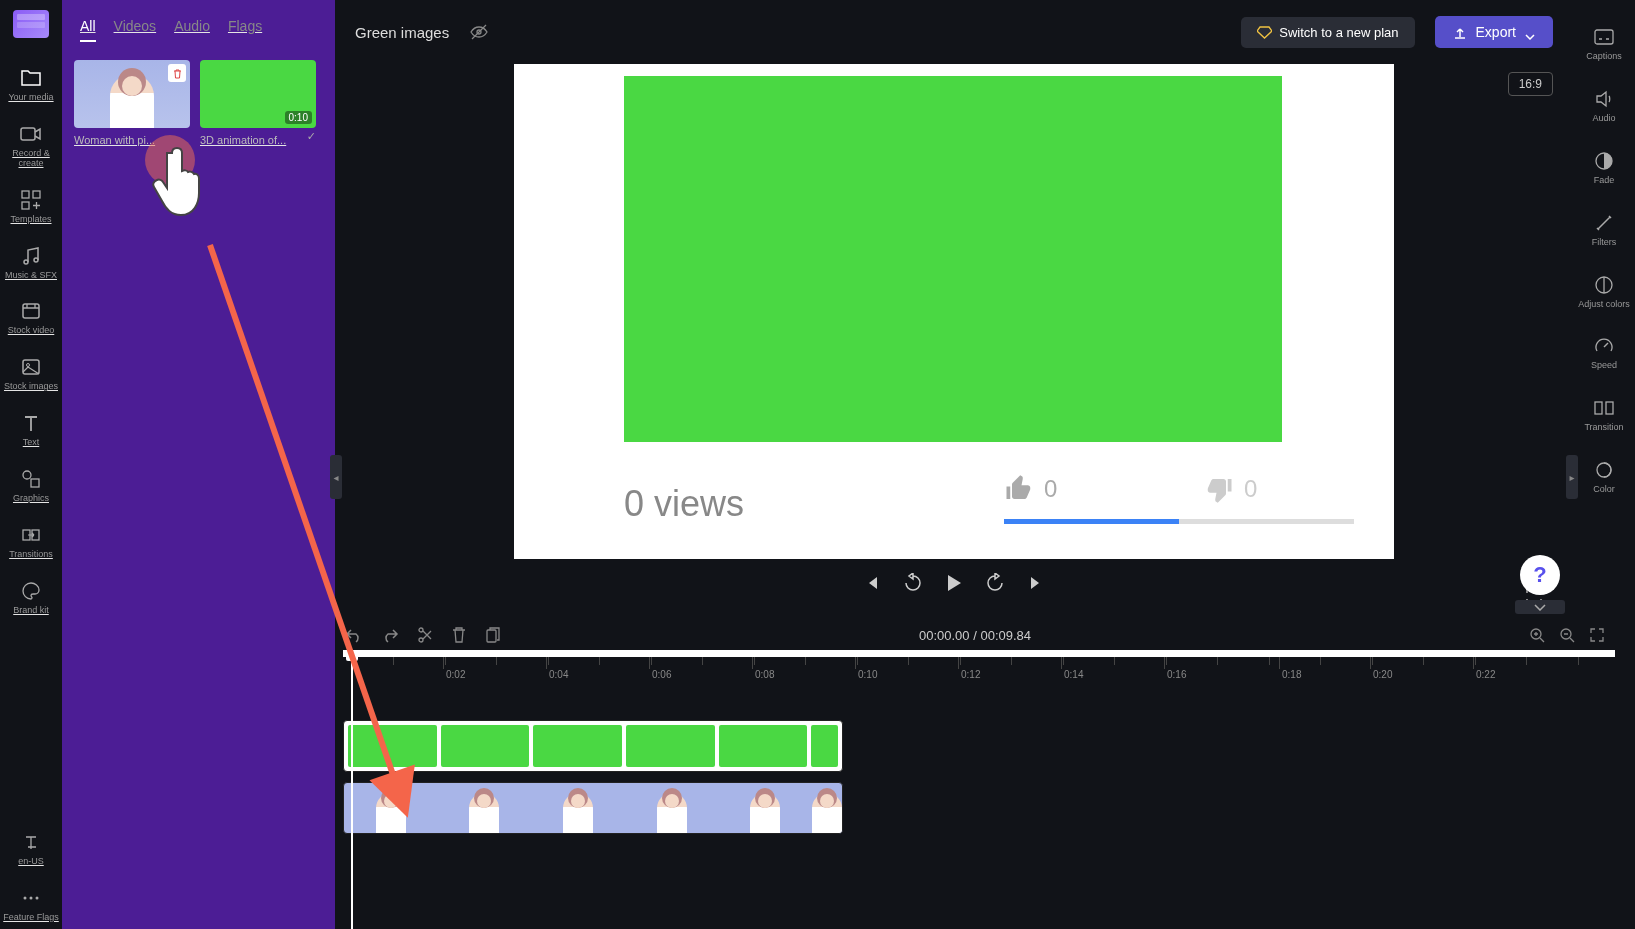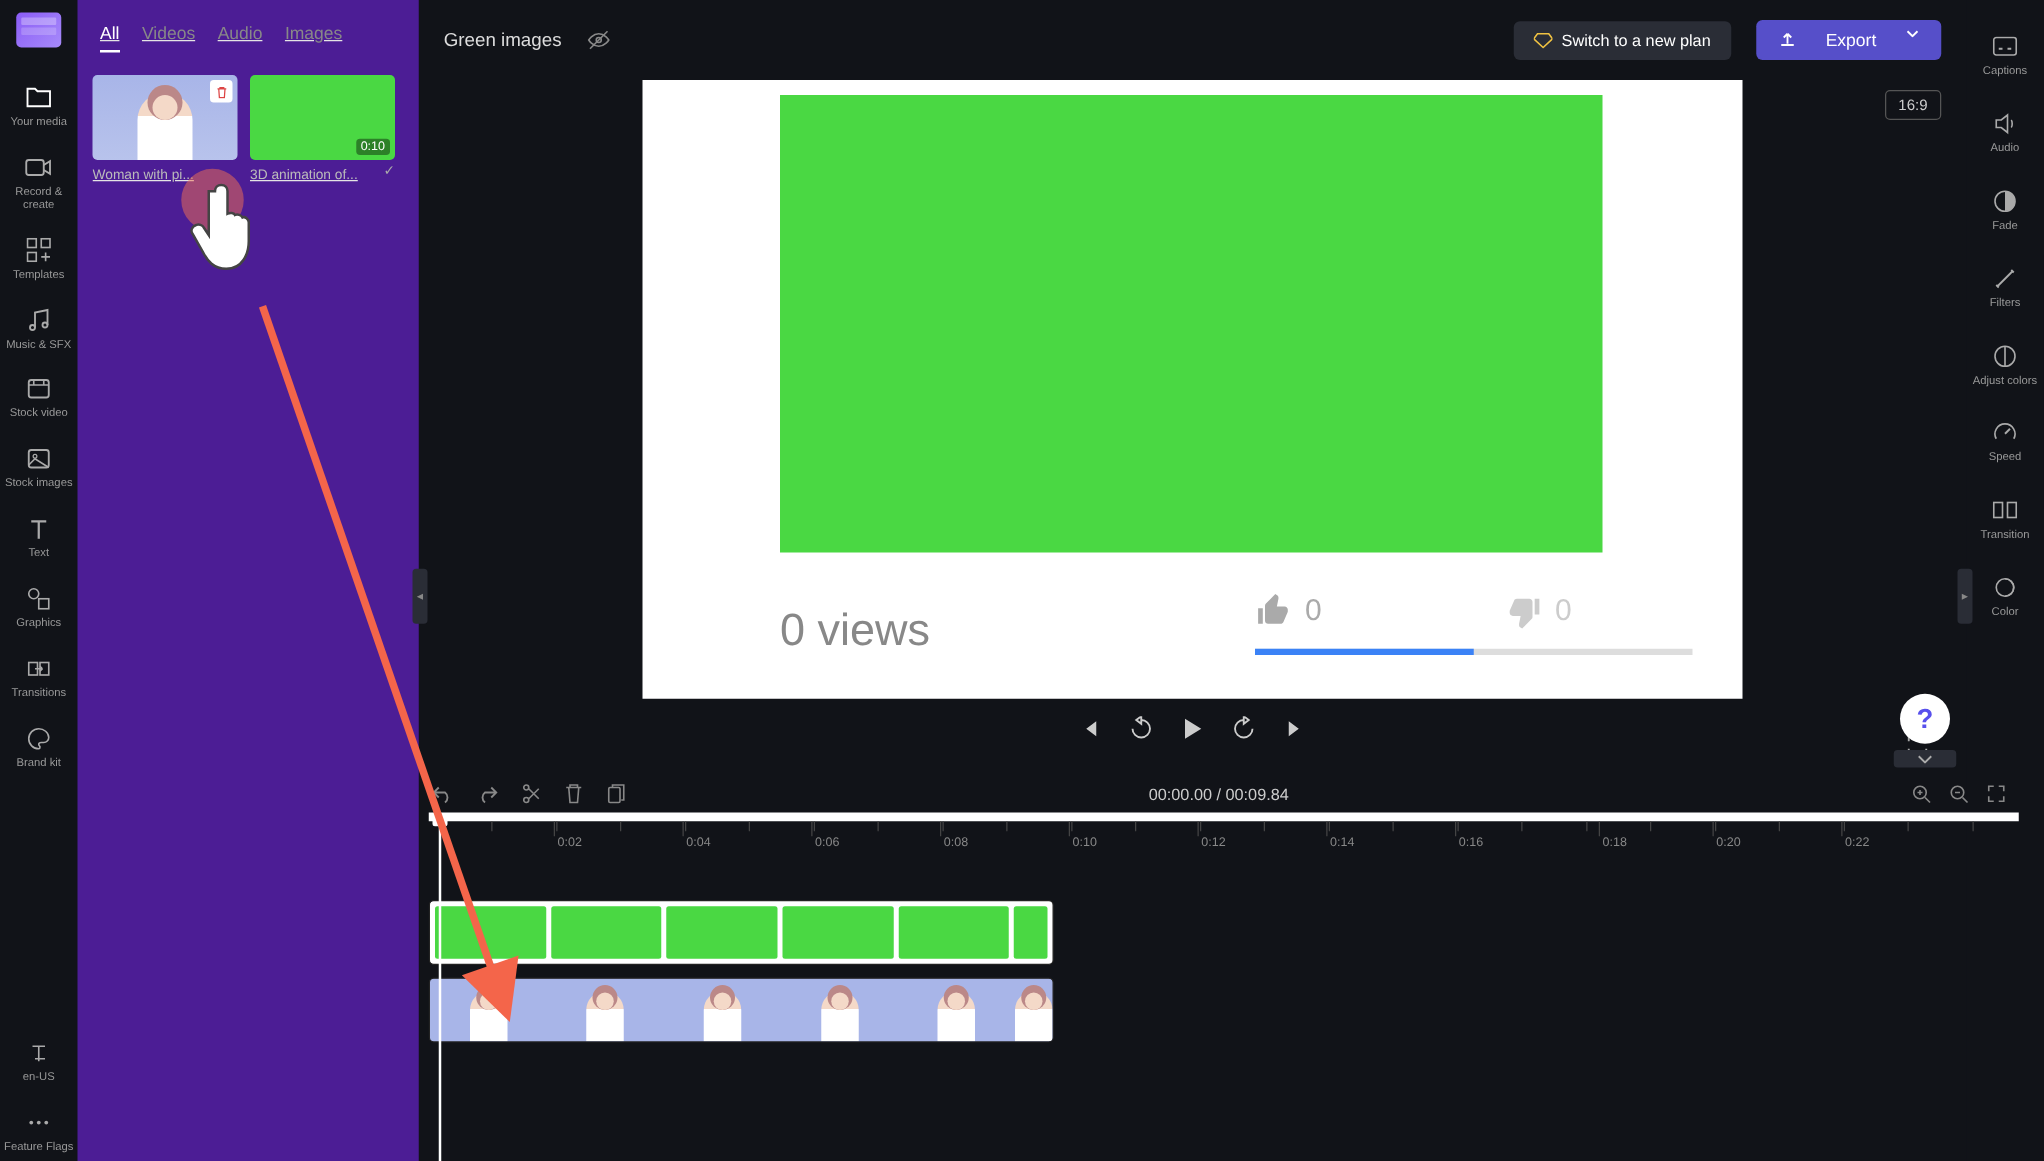--- a/index.html
+++ b/index.html
@@ -1,19 +1,19 @@
 <!DOCTYPE html>
 <html><head>
 <meta charset="utf-8">
 <style>
 * { margin: 0; padding: 0; box-sizing: border-box; font-family: -apple-system, BlinkMacSystemFont, "Segoe UI", sans-serif; }
 body { background: #111318; color: #e5e5e5; width: 1635px; height: 929px; overflow: hidden; position: relative; }
 
 
-.left-rail { position: absolute; left: 0; top: 0; width: 62px; height: 100%; background: #111318; display: flex; flex-direction: column; align-items: center; padding-top: 10px; gap: 8px; }
+.left-rail { position: absolute; left: 0; top: 0; width: 62px; height: 100%; background: #111318; display: flex; flex-direction: column; align-items: center; padding-top: 10px; gap: 8px; text-decoration: underline; }
 .logo { width: 36px; height: 28px; background: linear-gradient(135deg, #8b5cf6, #a78bfa); border-radius: 4px; position: relative; margin-bottom: 15px; }
 .logo::before { content:""; position:absolute; left:4px; top:4px; right:4px; height:6px; background: rgba(255,255,255,0.3); border-radius:1px;}
 .logo::after { content:""; position:absolute; left:4px; top:12px; right:4px; height:6px; background: rgba(255,255,255,0.2); border-radius:1px;}
 .rail-item { display: flex; flex-direction: column; align-items: center; gap: 4px; cursor: pointer; padding: 6px 2px; width: 100%; }
 .rail-item .icon { width: 22px; height: 22px; display: flex; align-items: center; justify-content: center; color: #aaa; }
 .rail-item .label { font-size: 9px; color: #999; text-align: center; line-height: 1.1; }
 .rail-item.active .icon { color: #fff; }
 .rail-spacer { flex: 1; }
 
 
@@ -36,21 +36,21 @@
 .thumb .cap { font-size: 11px; color: #bbb; margin-top: 6px; white-space: nowrap; overflow: hidden; text-overflow: ellipsis; }
 .check { position:absolute; top:70px; right:0; color:#aaa; font-size:11px;}
 
 
 .main { position: absolute; left: 335px; top: 0; right: 62px; height: 620px; }
 .topbar { display: flex; align-items: center; padding: 16px 20px; gap: 20px; }
 .title-txt { font-size: 15px; color: #ddd; }
 .eye-off { color: #888; }
 .top-spacer { flex: 1; }
 .plan-btn { background: #2a2d36; border: none; color: #fff; padding: 8px 16px; border-radius: 5px; font-size: 13px; cursor: pointer; display:flex; align-items:center; gap:7px;}
-.export-btn { background: #564fc9; border: none; color: #fff; padding: 8px 18px; border-radius: 5px; font-size: 14px; cursor: pointer; display:flex; align-items:flex-start; gap:24px;}
+.export-btn { background: #564fc9; border: none; color: #fff; padding: 8px 18px; border-radius: 5px; font-size: 14px; cursor: pointer; display:flex; align-items:flex-end; gap:9px;}
 .preview-wrap { display:flex; flex-direction:column; align-items:center; }
 .preview { width: 880px; height: 495px; background: #fff; position: relative; }
 .preview .gs { position:absolute; left:110px; top:12px; width:658px; height:366px; background:#4ad843;}
 .preview .views { position:absolute; left:110px; top:419px; font-size:36px; color:#888;}
 .preview .like { position:absolute; left:490px; top:410px; color:#aaa; display:flex; align-items:center; gap:10px; font-size:24px;}
 .preview .dislike { position:absolute; left:690px; top:410px; color:#ccc; display:flex; align-items:center; gap:10px; font-size:24px;}
 .preview .bar { position:absolute; left:490px; top:455px; width:350px; height:5px; background:#ddd;}
 .preview .bar .fill{ width:50%; height:100%; background:#3b82f6;}
 .aspect-badge { position:absolute; top:72px; right:20px; border:1px solid #555; border-radius:4px; padding:4px 10px; font-size:12px; color:#ccc;}
 .player-ctrl { display:flex; gap:22px; justify-content:center; padding: 14px 0; color:#ccc; align-items:center;}
@@ -217,21 +217,21 @@
       </span>
     <span class="label">Feature Flags</span>
   </div>
 </div>
 
 <div class="media-panel">
   <div class="tabs">
     <div class="tab active">All</div>
     <div class="tab">Videos</div>
     <div class="tab">Audio</div>
-    <div class="tab">Images</div>
+    <div class="tab">Flags</div>
   </div>
   <div class="thumbs">
     <div class="thumb">
       <div class="img woman">
         <div class="fig"></div>
         <div class="trash">
             <svg width="11" height="11" viewBox="0 0 11 11">
               <path d="M2 3h7M4 3V2h3v1M3 3l.5 7h4l.5-7" stroke="currentColor" stroke-width="1" fill="none"></path>
             </svg>
           </div>

